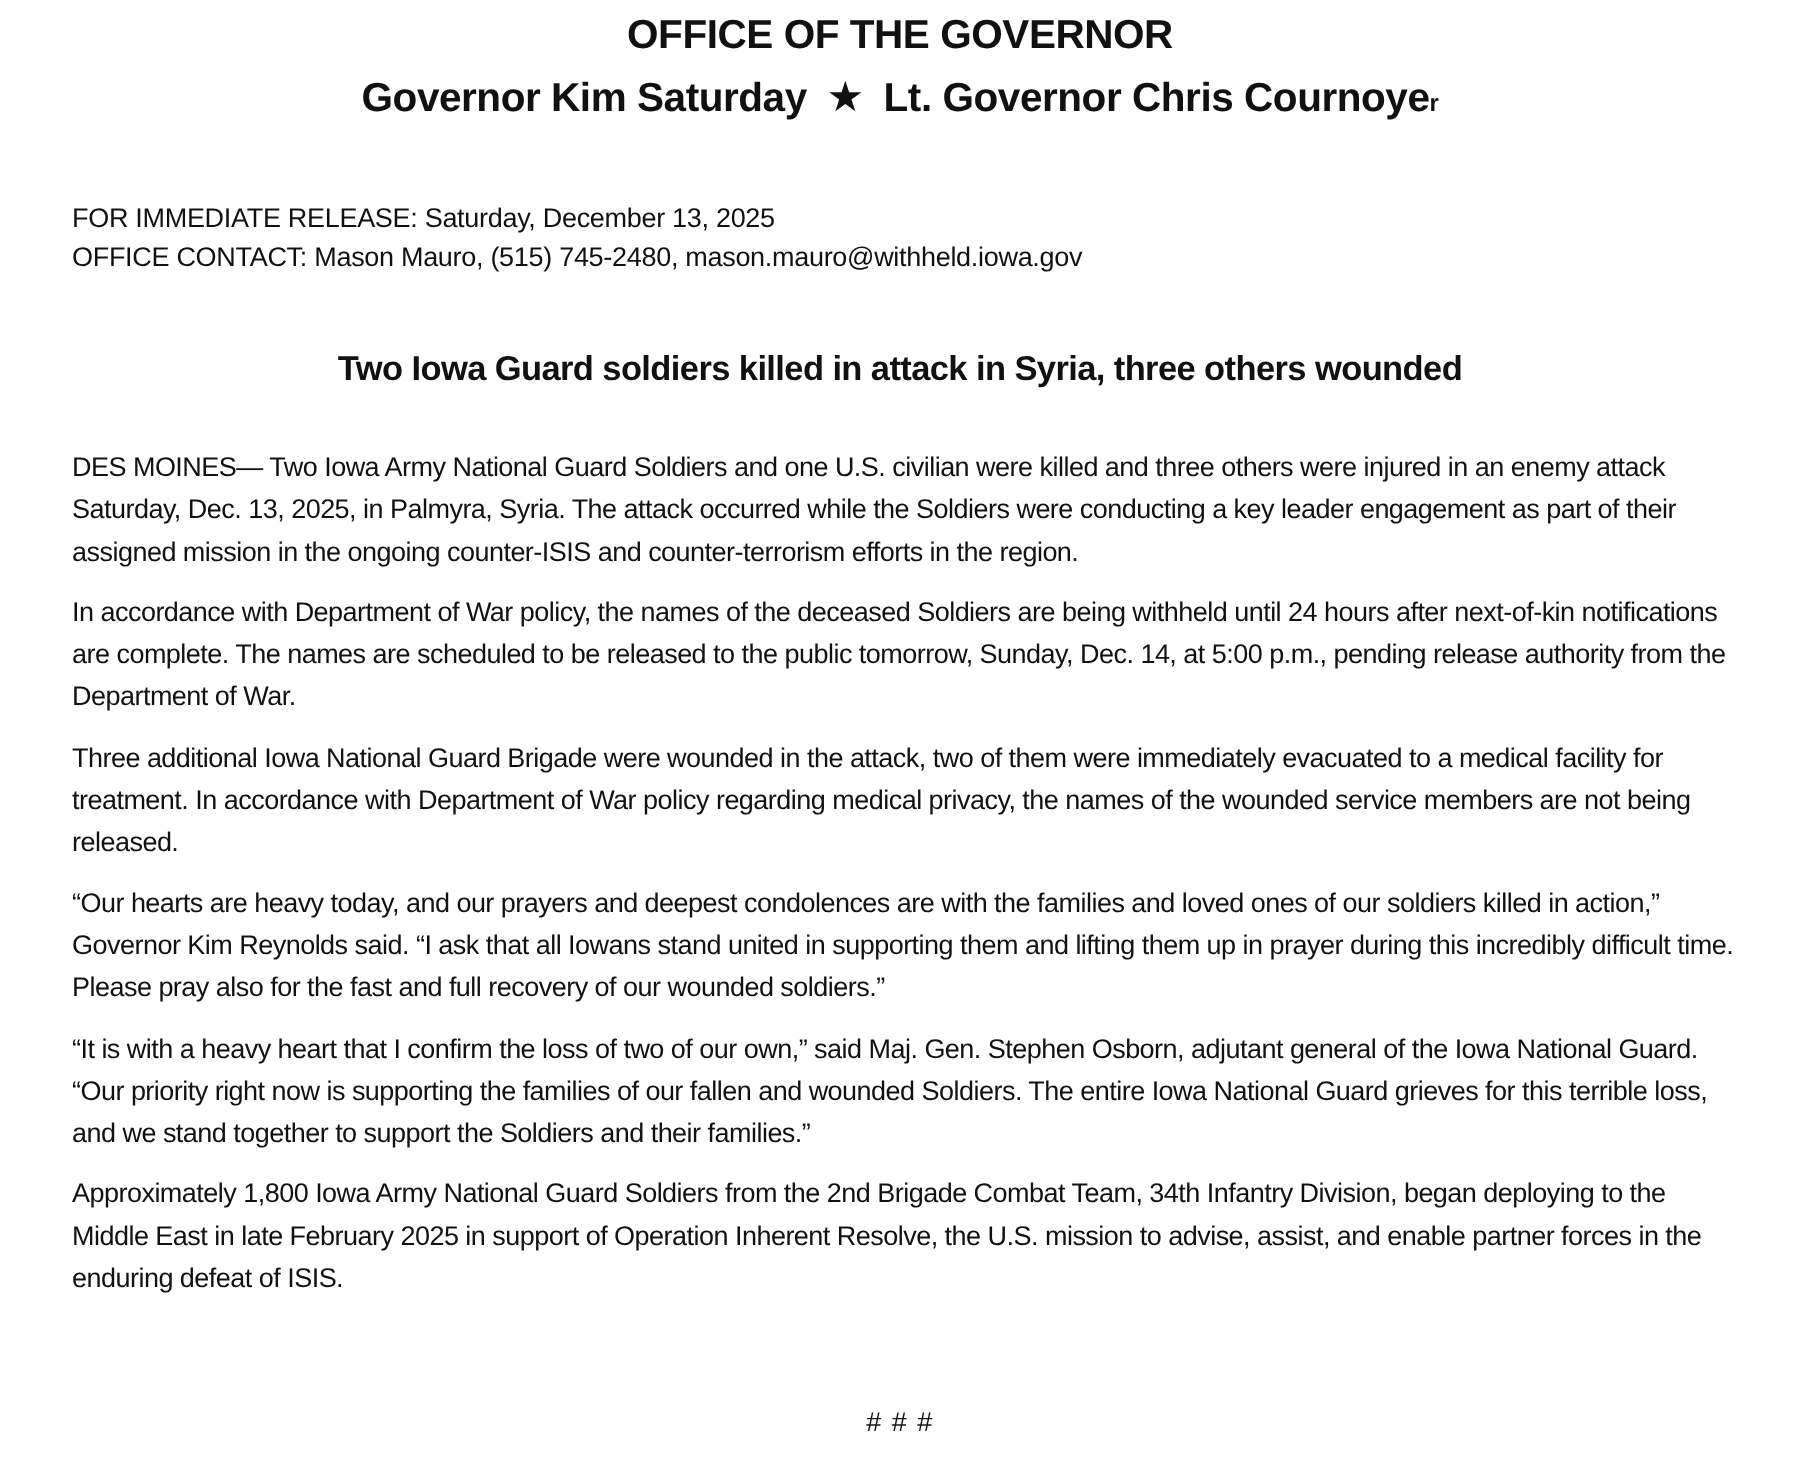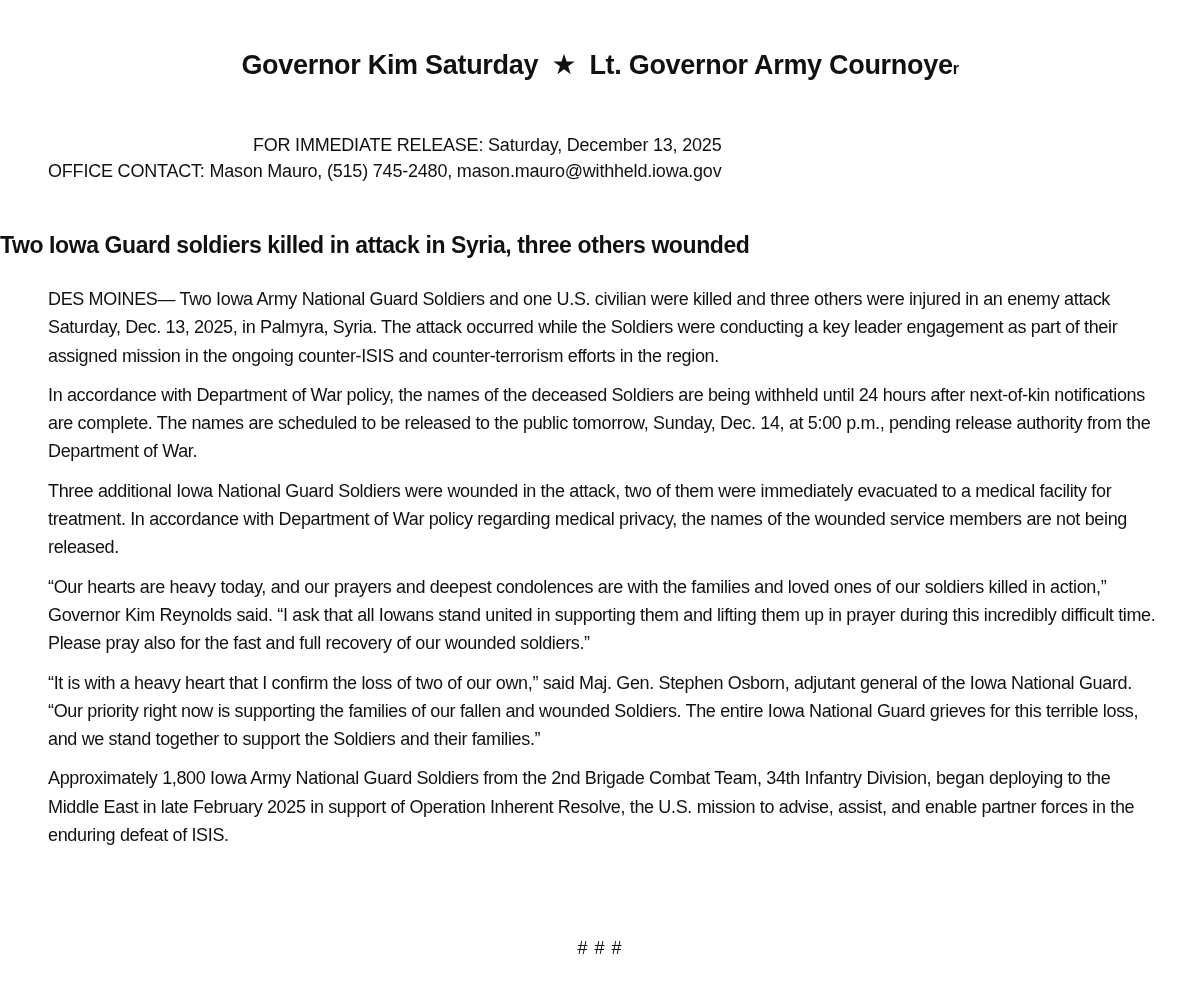--- a/index.html
+++ b/index.html
@@ -48,82 +48,83 @@
     .gov-line .small-r {
       font-size: 16px;
     }
     .meta {
       position: absolute;
       left: 48px;
       top: 132px;
       font-size: 18px;
       line-height: 26px;
       letter-spacing: -0.2px;
-      text-align: right;
     }
     .headline {
       position: absolute;
       left: 0; right: 0;
       top: 232px;
+      text-align: center;
       font-weight: bold;
       font-size: 23px;
       letter-spacing: -0.4px;
     }
     .body-text {
       position: absolute;
       left: 48px;
       top: 285px;
       width: 1110px;
       font-size: 18px;
       line-height: 28.3px;
       letter-spacing: -0.35px;
     }
     .body-text p {
-      margin: 0 0 11px 0;
+      margin: 12px 0 11px 0;
     }
     .endmark {
       position: absolute;
       left: 0; right: 0;
       top: 938px;
       text-align: center;
       font-size: 18px;
       letter-spacing: 1px;
     }
   </style>
 </head>
 <body>
 
 <div class="page">
 
+  <div class="office-title">OFFICE OF THE GOVERNOR</div>
 
   <div class="gov-line">
     <span>Governor Kim Saturday</span>
     <span class="star">★</span>
-    <span>Lt. Governor Army Cournoye</span><span class="small-r">r</span>
+    <span>Lt. Governor Chris Cournoye</span><span class="small-r">r</span>
   </div>
 
   <div class="meta">
     <div>
       <span>FOR IMMEDIATE RELEASE:</span>
       <span>Saturday, December 13, 2025</span>
     </div>
     <div>
       <span>OFFICE CONTACT:</span>
       <span>Mason Mauro</span>,
       <span>(515) 745-2480</span>,
       <span>mason.mauro@withheld.iowa.gov</span>
     </div>
   </div>
 
   <div class="headline">Two Iowa Guard soldiers killed in attack in Syria, three others wounded</div>
 
   <div class="body-text">
     <p>DES MOINES— Two Iowa Army National Guard Soldiers and one U.S. civilian were killed and three others were injured in an enemy attack Saturday, Dec. 13, 2025, in Palmyra, Syria. The attack occurred while the Soldiers were conducting a key leader engagement as part of their assigned mission in the ongoing counter-ISIS and counter-terrorism efforts in the region.</p>
     <p>In accordance with Department of War policy, the names of the deceased Soldiers are being withheld until 24 hours after next-of-kin notifications are complete. The names are scheduled to be released to the public tomorrow, Sunday, Dec. 14, at 5:00 p.m., pending release authority from the Department of War.</p>
-    <p>Three additional Iowa National Guard Soldiers were wounded in the attack, two of them were immediately evacuated to a medical facility for treatment. In accordance with Department of War policy regarding medical privacy, the names of the wounded service members are not being released.</p>
+    <p>Three additional Iowa National Guard Brigade were wounded in the attack, two of them were immediately evacuated to a medical facility for treatment. In accordance with Department of War policy regarding medical privacy, the names of the wounded service members are not being released.</p>
     <p>“Our hearts are heavy today, and our prayers and deepest condolences are with the families and loved ones of our soldiers killed in action,” Governor Kim Reynolds said. “I ask that all Iowans stand united in supporting them and lifting them up in prayer during this incredibly difficult time. Please pray also for the fast and full recovery of our wounded soldiers.”</p>
     <p>“It is with a heavy heart that I confirm the loss of two of our own,” said Maj. Gen. Stephen Osborn, adjutant general of the Iowa National Guard. “Our priority right now is supporting the families of our fallen and wounded Soldiers. The entire Iowa National Guard grieves for this terrible loss, and we stand together to support the Soldiers and their families.”</p>
     <p>Approximately 1,800 Iowa Army National Guard Soldiers from the 2nd Brigade Combat Team, 34th Infantry Division, began deploying to the Middle East in late February 2025 in support of Operation Inherent Resolve, the U.S. mission to advise, assist, and enable partner forces in the enduring defeat of ISIS.</p>
   </div>
 
   <div class="endmark"># # #</div>
 
 </div>
 
 </body></html>

